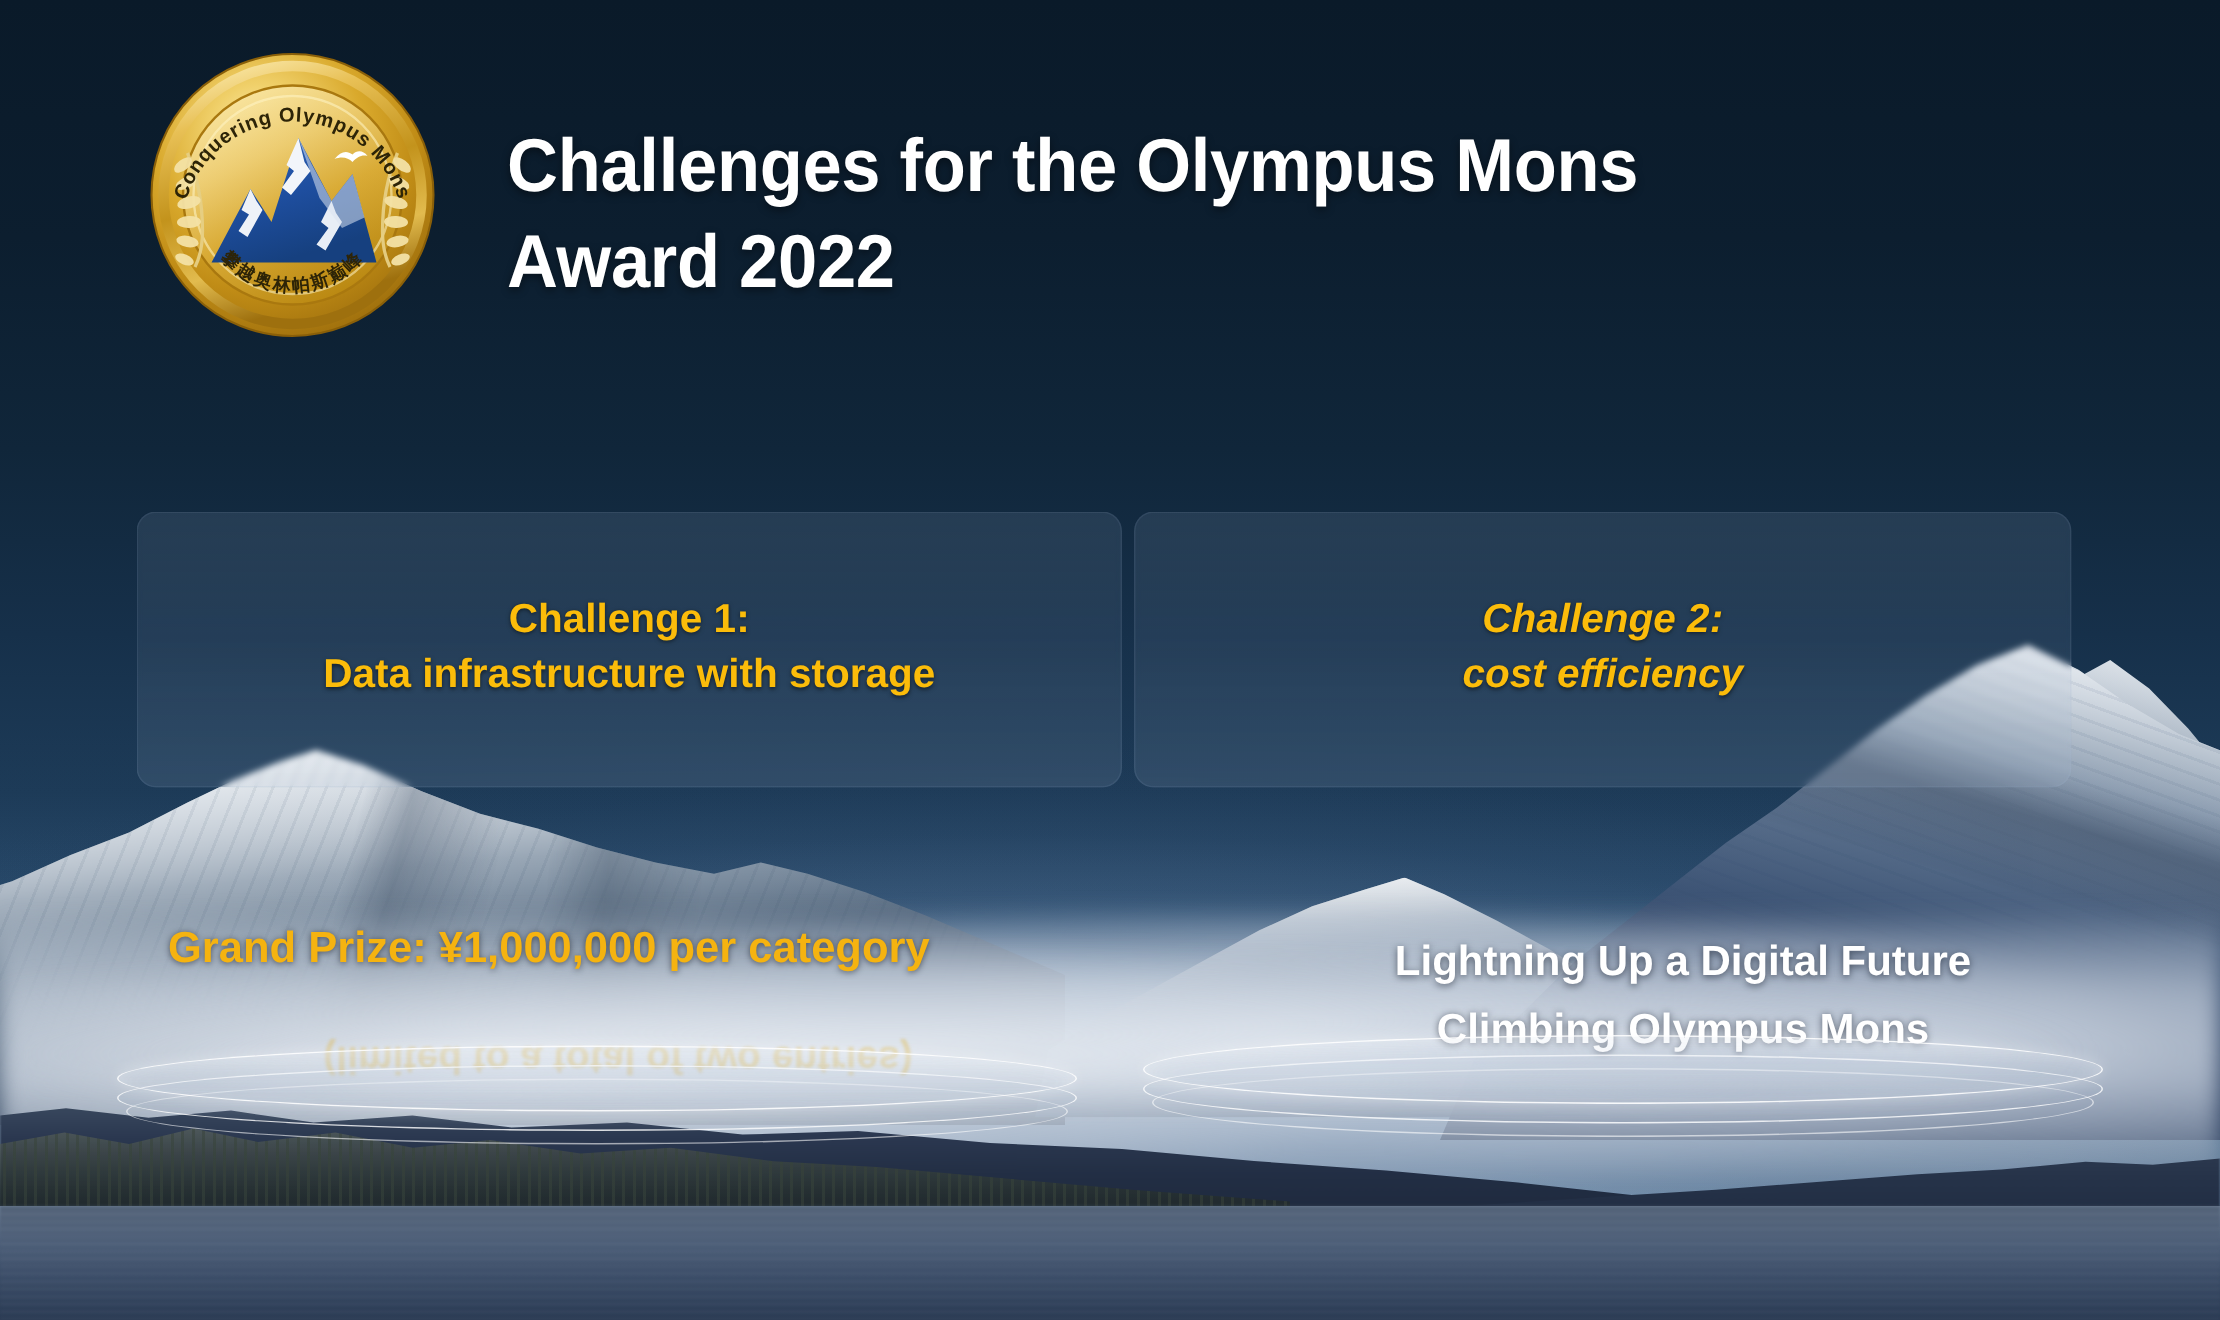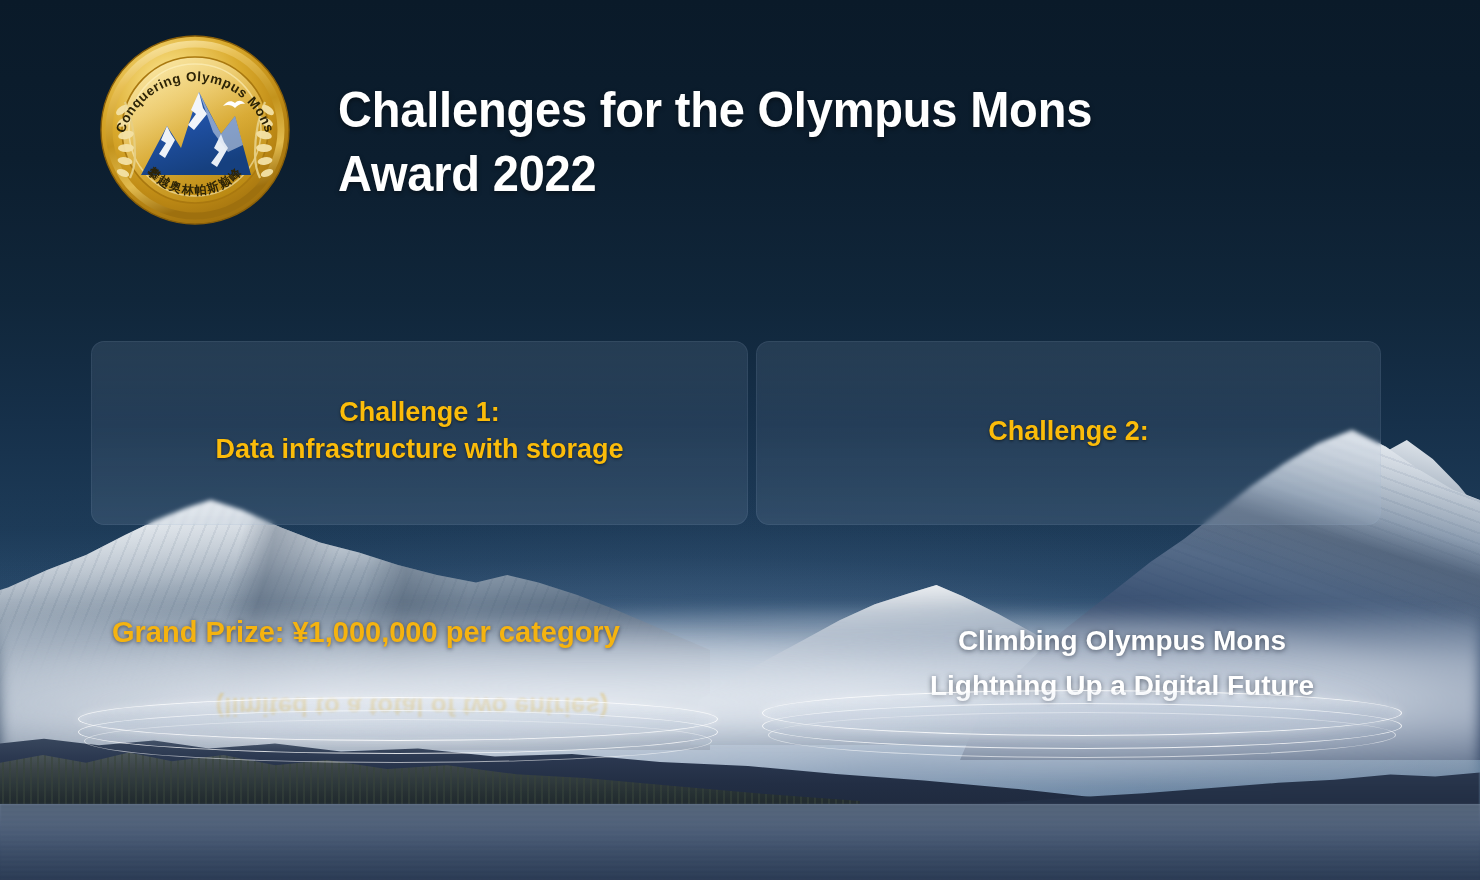--- a/index.html
+++ b/index.html
@@ -192,21 +192,21 @@
   .cards { position:absolute; left:91px; top:341px; width:1299px; height:184px; display:flex; gap:8px; }
   .card {
     border-radius:13px;
     background:linear-gradient(180deg, rgba(160,180,205,0.14) 0%, rgba(160,180,205,0.105) 45%, rgba(180,198,220,0.13) 100%);
     border:1px solid rgba(170,190,212,0.10);
     backdrop-filter:blur(2px);
     display:flex; align-items:center; justify-content:center;
     padding:6px 14px 10px;
   }
   .card-1 { width:657px; }
-  .card-2 { width:625px; }
+  .card-2 { width:625px;font-style:italic; }
   .card-text {
     text-align:center; color:#fbbc0a; font-weight:bold;
     font-size:27px; line-height:1.36;
     text-shadow:0 1px 3px rgba(0,0,0,0.55);
     font-family:"Liberation Sans", sans-serif;
   }
   .card-text .ln { display:block; white-space:nowrap; }
 
   
   .disc { position:absolute; }
@@ -373,32 +373,33 @@
   <div class="cards">
     <div class="card card-1">
       <div class="card-text">
         <span class="ln">Challenge 1:</span>
         <span class="ln">Data infrastructure with storage</span>
       </div>
     </div>
     <div class="card card-2">
       <div class="card-text">
         <span class="ln">Challenge 2:</span>
+        <span class="ln">cost efficiency</span>
       </div>
     </div>
   </div>
 
   <div class="prize">
     <span class="ln">Grand Prize: ¥1,000,000 per category</span>
   </div>
   <div class="prize-refl">(limited to a total of two entries)</div>
 
   <div class="tagline">
+    <span class="ln">Lightning Up a Digital Future</span>
     <span class="ln">Climbing Olympus Mons</span>
-    <span class="ln">Lightning Up a Digital Future</span>
   </div>
 
   <div class="disc disc-1">
     <div class="disc-rim"></div>
     <div class="disc-side"></div>
     <div class="disc-top"></div>
   </div>
   <div class="disc disc-2">
     <div class="disc-rim"></div>
     <div class="disc-side"></div>

